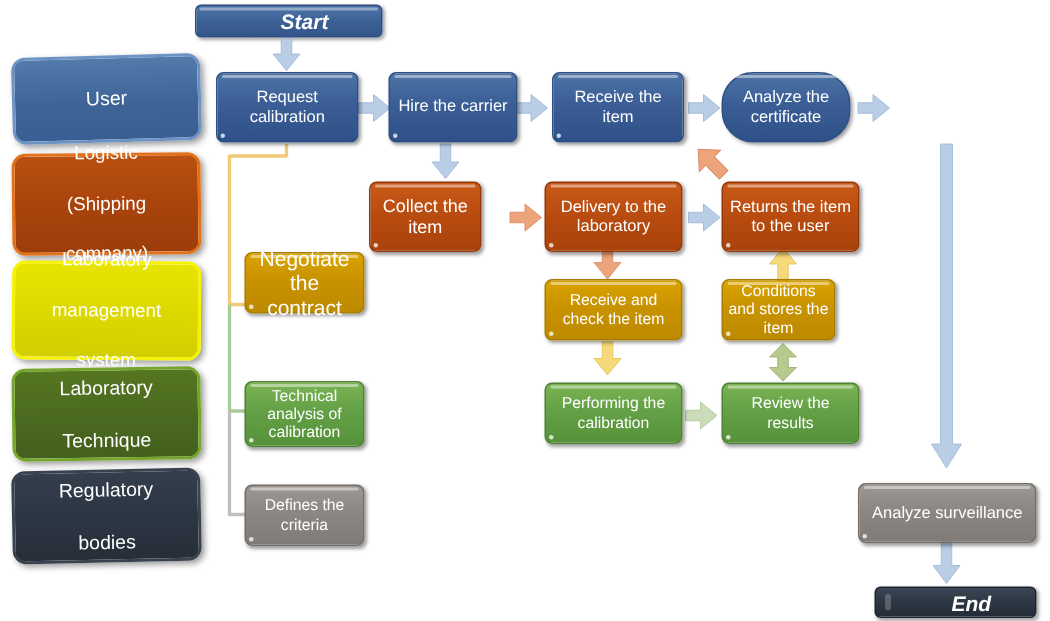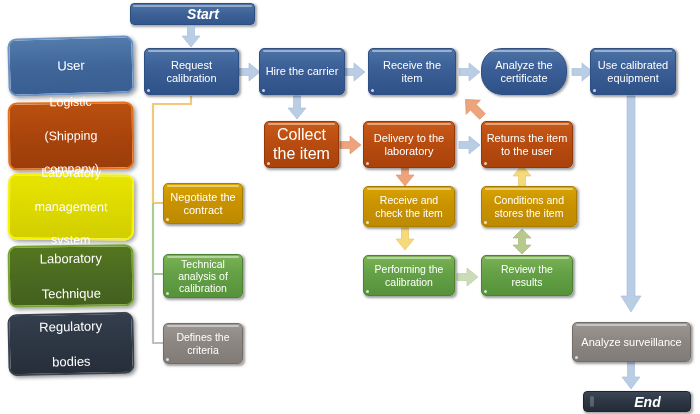--- a/index.html
+++ b/index.html
@@ -263,45 +263,42 @@
   </div>
 
   <div class="node blue" style="left:368px;top:48px;width:88px;height:47px;font-size:11px;">
     <span>Receive the item</span>
   </div>
 
   <div class="node blue" style="left:481px;top:48px;width:86px;height:47px;font-size:11px;border-radius:21px;">
     <span>Analyze the certificate</span>
   </div>
 
-  <div class="node blue" style="left:590px;top:48px;width:86px;height:47px;font-size:11px;">
-    <span>Use calibrated equipment</span>
-  </div>
-
-  <div class="node orange" style="left:264px;top:121px;width:75px;height:47px;font-size:16px;">
+
+  <div class="node orange" style="left:246px;top:121px;width:75px;height:47px;font-size:12px;">
     <span>Collect the item</span>
   </div>
 
   <div class="node orange" style="left:363px;top:121px;width:92px;height:47px;font-size:11px;">
     <span>Delivery to the laboratory</span>
   </div>
 
   <div class="node orange" style="left:481px;top:121px;width:92px;height:47px;font-size:11px;">
     <span>Returns the item to the user</span>
   </div>
 
-  <div class="node gold" style="left:163px;top:183px;width:80px;height:41px;font-size:11px;align-items:center;">
+  <div class="node gold" style="left:163px;top:168px;width:80px;height:41px;font-size:14px;align-items:center;">
     <span>Negotiate the contract</span>
   </div>
 
   <div class="node gold" style="left:363px;top:186px;width:92px;height:41px;font-size:10.5px;">
     <span>Receive and check the item</span>
   </div>
 
-  <div class="node gold" style="left:481px;top:186px;width:96px;height:41px;font-size:10.5px;">
+  <div class="node gold" style="left:481px;top:186px;width:76px;height:41px;font-size:10.5px;">
     <span>Conditions and stores the item</span>
   </div>
 
   <div class="node green" style="left:163px;top:254px;width:80px;height:44px;font-size:10.5px;">
     <span>Technical analysis of calibration</span>
   </div>
 
   <div class="node green" style="left:363px;top:255px;width:92px;height:41px;font-size:10.5px;">
     <span>Performing the calibration</span>
   </div>

